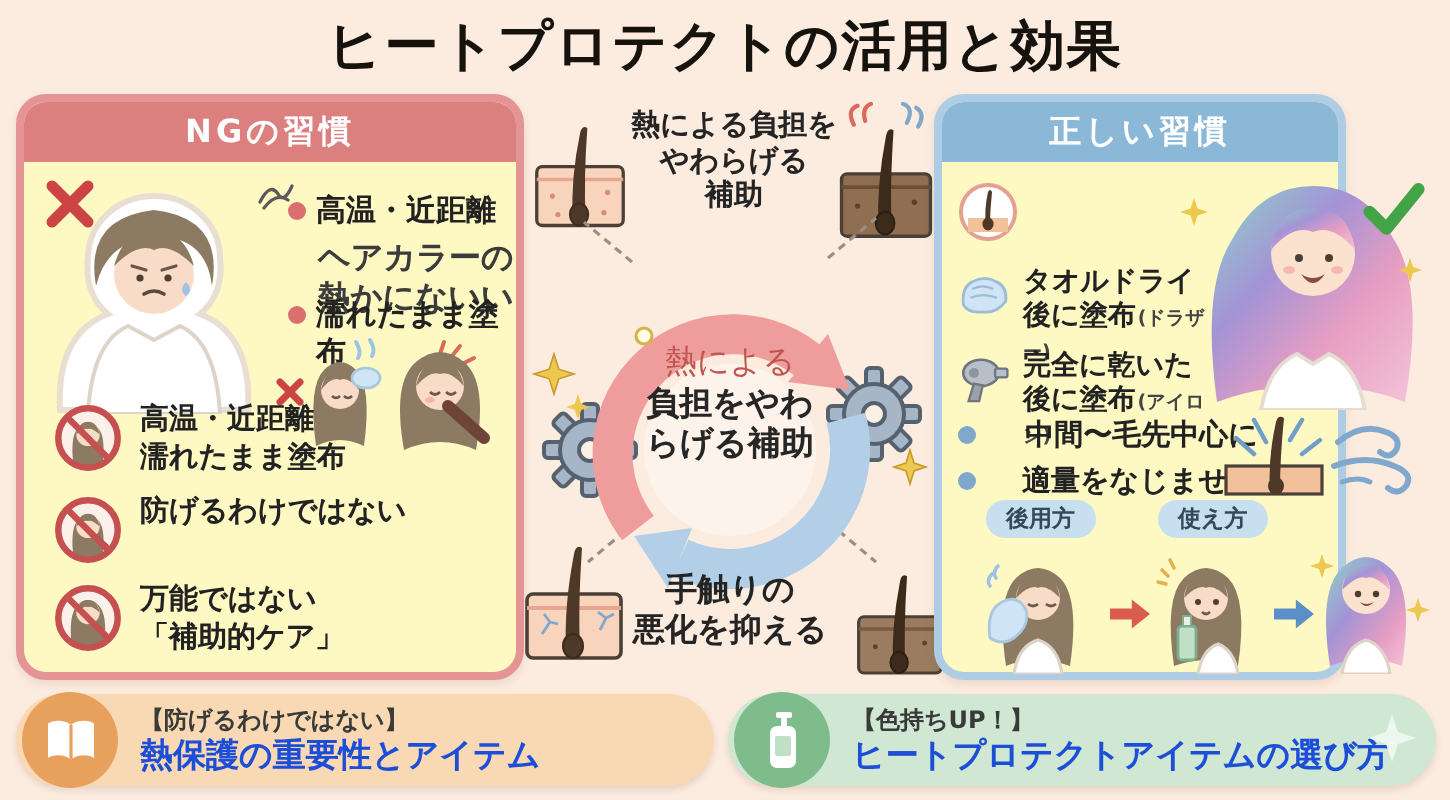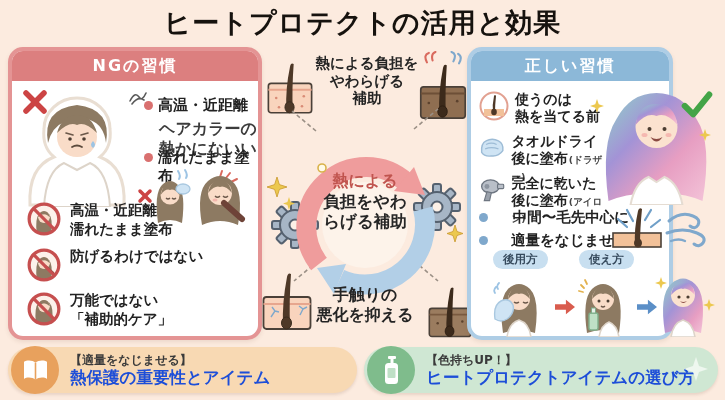--- a/index.html
+++ b/index.html
@@ -16,21 +16,21 @@
   
   .page-title {
     position:absolute; left:0; top:5px; width:725px;
     text-align:center; font-size:27px; font-weight:800;
     color:#16120e; letter-spacing:1px;
   }
 
   
   .panel {
     position:absolute; top:47px; height:293px;
-    background:#ffffff; border-radius:15px;
+    background:#fef9c3; border-radius:15px;
     box-shadow:0 2px 4px rgba(120,80,60,.12);
   }
   .panel-header {
     position:absolute; left:0; top:0; width:100%; height:30px;
     border-radius:11px 11px 0 0; color:#fff; font-weight:800;
     font-size:16px; text-align:center; line-height:30px; letter-spacing:2px;
   }
   .ng-panel { left:8px;  width:254px; border:4px solid #e49494; }
   .ok-panel { left:467px; width:206px; border:4px solid #aecde5; }
   .ng-panel .panel-header { background:#dc7f7f; }
@@ -55,21 +55,21 @@
   .ok-bullet { position:absolute; display:flex; gap:5px; align-items:flex-start;
     font-weight:800; font-size:14.5px; color:#222;justify-content:space-between; }
   .pill { position:absolute; background:#c8dff0; color:#35495c; border-radius:10px;
     font-size:11.5px; font-weight:800; padding:2px 10px; }
 
   
   .center-box { position:absolute; left:262px; top:47px; width:206px; height:298px; }
   .c-top-text { position:absolute; left:44px; top:8px; width:122px; text-align:center;
     font-weight:800; font-size:14.5px; line-height:1.22; color:#242424; }
   .c-core { position:absolute; left:53px; top:124px; width:100px; text-align:center; }
-  .c-core-accent { font-weight:700; font-size:16px; color:#c0544e; }
+  .c-core-accent { font-weight:400; font-size:16px; color:#c0544e; }
   .c-core-rest { font-weight:800; font-size:16.5px; color:#262626; line-height:1.22; }
   .c-bottom-text { position:absolute; left:38px; top:238px; width:130px; text-align:center;
     font-weight:700; font-size:16px; line-height:1.25; color:#242424; }
 
   
   .footer-bar { position:absolute; top:347px; height:46px; border-radius:23px;
     box-shadow:0 2px 3px rgba(120,80,60,.15); }
   .footer-left  { left:8px;  width:349px; background:#f8d9b3; }
   .footer-right { left:364px; width:354px; background:#cfe7d3; }
   .footer-icon { position:absolute; left:3px; top:-1px; width:48px; height:48px;
@@ -293,24 +293,20 @@
 <section class="panel ok-panel">
   <header class="panel-header">正しい習慣</header>
 
   <div class="ok-item" style="left:8px;top:40px;width:125px">
     <svg width="30" height="30" viewBox="0 0 30 30">
       <circle cx="15" cy="15" r="13.5" fill="#fff" stroke="#e2a191" stroke-width="2"></circle>
       <rect x="5" y="18" width="20" height="7" fill="#f2c199"></rect>
       <path d="M14,22 Q13,14 15,5 Q16,3 17,5 Q16,14 16,22 Z" fill="#4e3827"></path>
       <ellipse cx="15" cy="21" rx="2.8" ry="3.2" fill="#4e3827"></ellipse>
     </svg>
-    <div class="ok-item-text">
-      <div>使うのは</div>
-      <div><span>熱を当てる前</span><span class="note"></span></div>
-    </div>
   </div>
 
   <div class="ok-item" style="left:8px;top:82px;width:125px">
     <svg width="30" height="30" viewBox="0 0 30 30">
       <path d="M3,20 Q2,10 8,7 Q15,3 22,7 Q28,10 27,18 Q22,25 14,24 Q6,25 3,20 Z" fill="#cfe4f4" stroke="#9dbcd6" stroke-width="1.6"></path>
       <path d="M8,11 Q14,8 20,11 M7,16 Q14,13 22,16" stroke="#9dbcd6" stroke-width="1.3" fill="none"></path>
     </svg>
     <div class="ok-item-text">
       <div>タオルドライ</div>
       <div><span>後に塗布</span><span class="note">(ドラザー)</span></div>
@@ -434,21 +430,21 @@
   </svg>
 </section>
 
 <div class="footer-bar footer-left">
   <div class="footer-icon">
     <svg width="27" height="23" viewBox="0 0 27 23">
       <path d="M13.5,3.5 C10.5,0.8 4.5,0.8 2,2.8 L2,20 C4.5,18 10.5,18 13.5,20.8 C16.5,18 22.5,18 25,20 L25,2.8 C22.5,0.8 16.5,0.8 13.5,3.5 Z" fill="#fff"></path>
       <line x1="13.5" y1="3.5" x2="13.5" y2="20.8" stroke="#e8a15d" stroke-width="1.6"></line>
     </svg>
   </div>
-  <div class="footer-tag">【適量をなじませる】</div>
+  <div class="footer-tag">【防げるわけではない】</div>
   <div class="footer-title">熱保護の重要性とアイテム</div>
 </div>
 
 <div class="footer-bar footer-right">
   <div class="footer-icon">
     <svg width="25" height="31" viewBox="0 0 25 31">
       <rect x="9" y="1" width="8" height="3" rx="1" fill="#fff"></rect>
       <rect x="11.5" y="4" width="3" height="4" fill="#fff"></rect>
       <rect x="6" y="8" width="13" height="21" rx="3.5" fill="#fff"></rect>
       <rect x="8.5" y="13" width="8" height="10" rx="1" fill="#bfe0c6"></rect>

